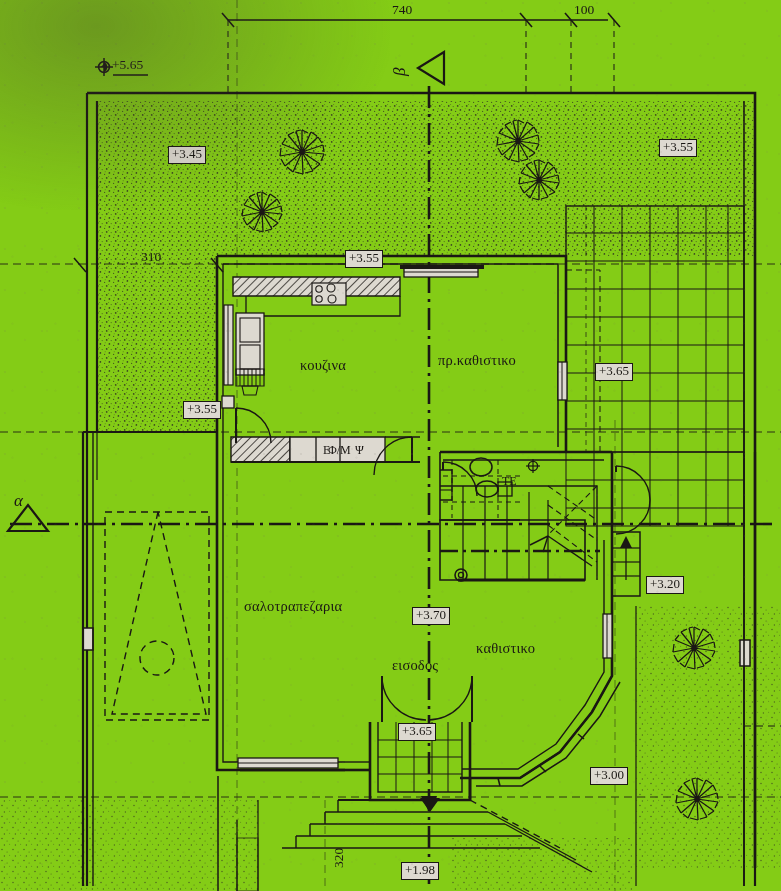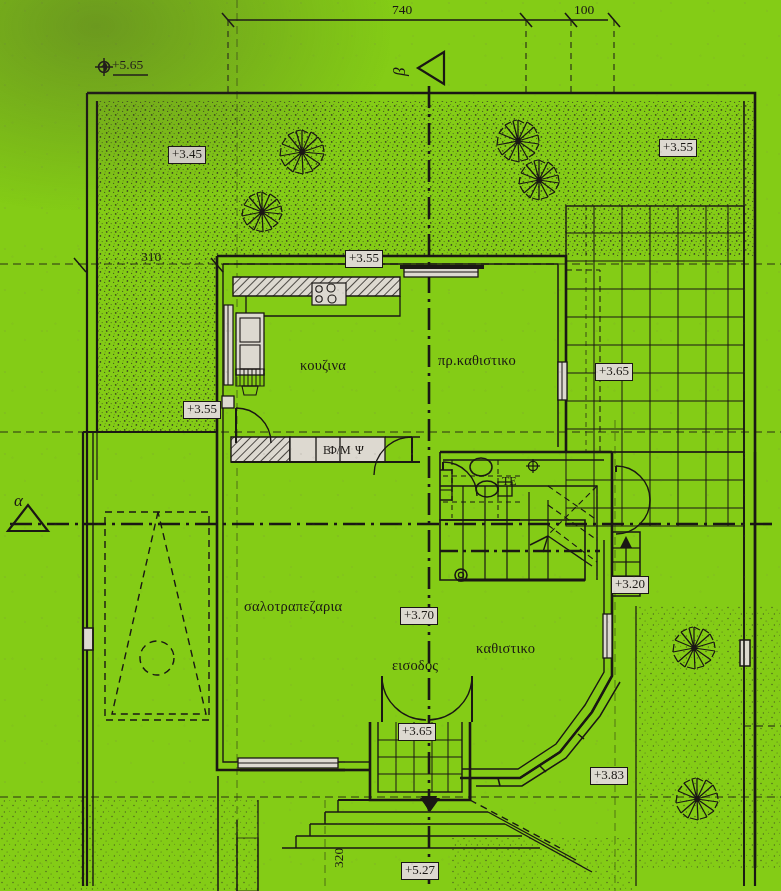--- a/index.html
+++ b/index.html
@@ -472,21 +472,21 @@
   <div class="lbl appl" style="left:355px;top:443px;">Ψ</div>
 
   <div class="lbl appl" style="left:502px;top:458px;margin-top:16px;">ΤΕ</div>
 
   <div class="lbl" style="left:112px;top:57px;font-size:13.5px;">+5.65</div>
   <div class="lbl elev" style="left:168px;top:146px;">+3.45</div>
   <div class="lbl elev" style="left:659px;top:139px;">+3.55</div>
   <div class="lbl elev" style="left:345px;top:250px;">+3.55</div>
   <div class="lbl elev" style="left:183px;top:401px;">+3.55</div>
   <div class="lbl elev" style="left:595px;top:363px;">+3.65</div>
-  <div class="lbl elev" style="left:400px;top:607px;text-align:center;">+3.70</div>
-  <div class="lbl elev" style="left:611px;top:576px;">+3.20</div>
+  <div class="lbl elev" style="left:412px;top:607px;text-align:center;">+3.70</div>
+  <div class="lbl elev" style="left:646px;top:576px;">+3.20</div>
   <div class="lbl elev" style="left:398px;top:723px;">+3.65</div>
-  <div class="lbl elev" style="left:590px;top:767px;">+3.83</div>
-  <div class="lbl elev" style="left:401px;top:862px;">+5.27</div>
+  <div class="lbl elev" style="left:590px;top:767px;">+3.00</div>
+  <div class="lbl elev" style="left:401px;top:862px;">+1.98</div>
 
   <div id="grain"></div>
   <div id="smudge"></div>
 </div>
 
 </body></html>

